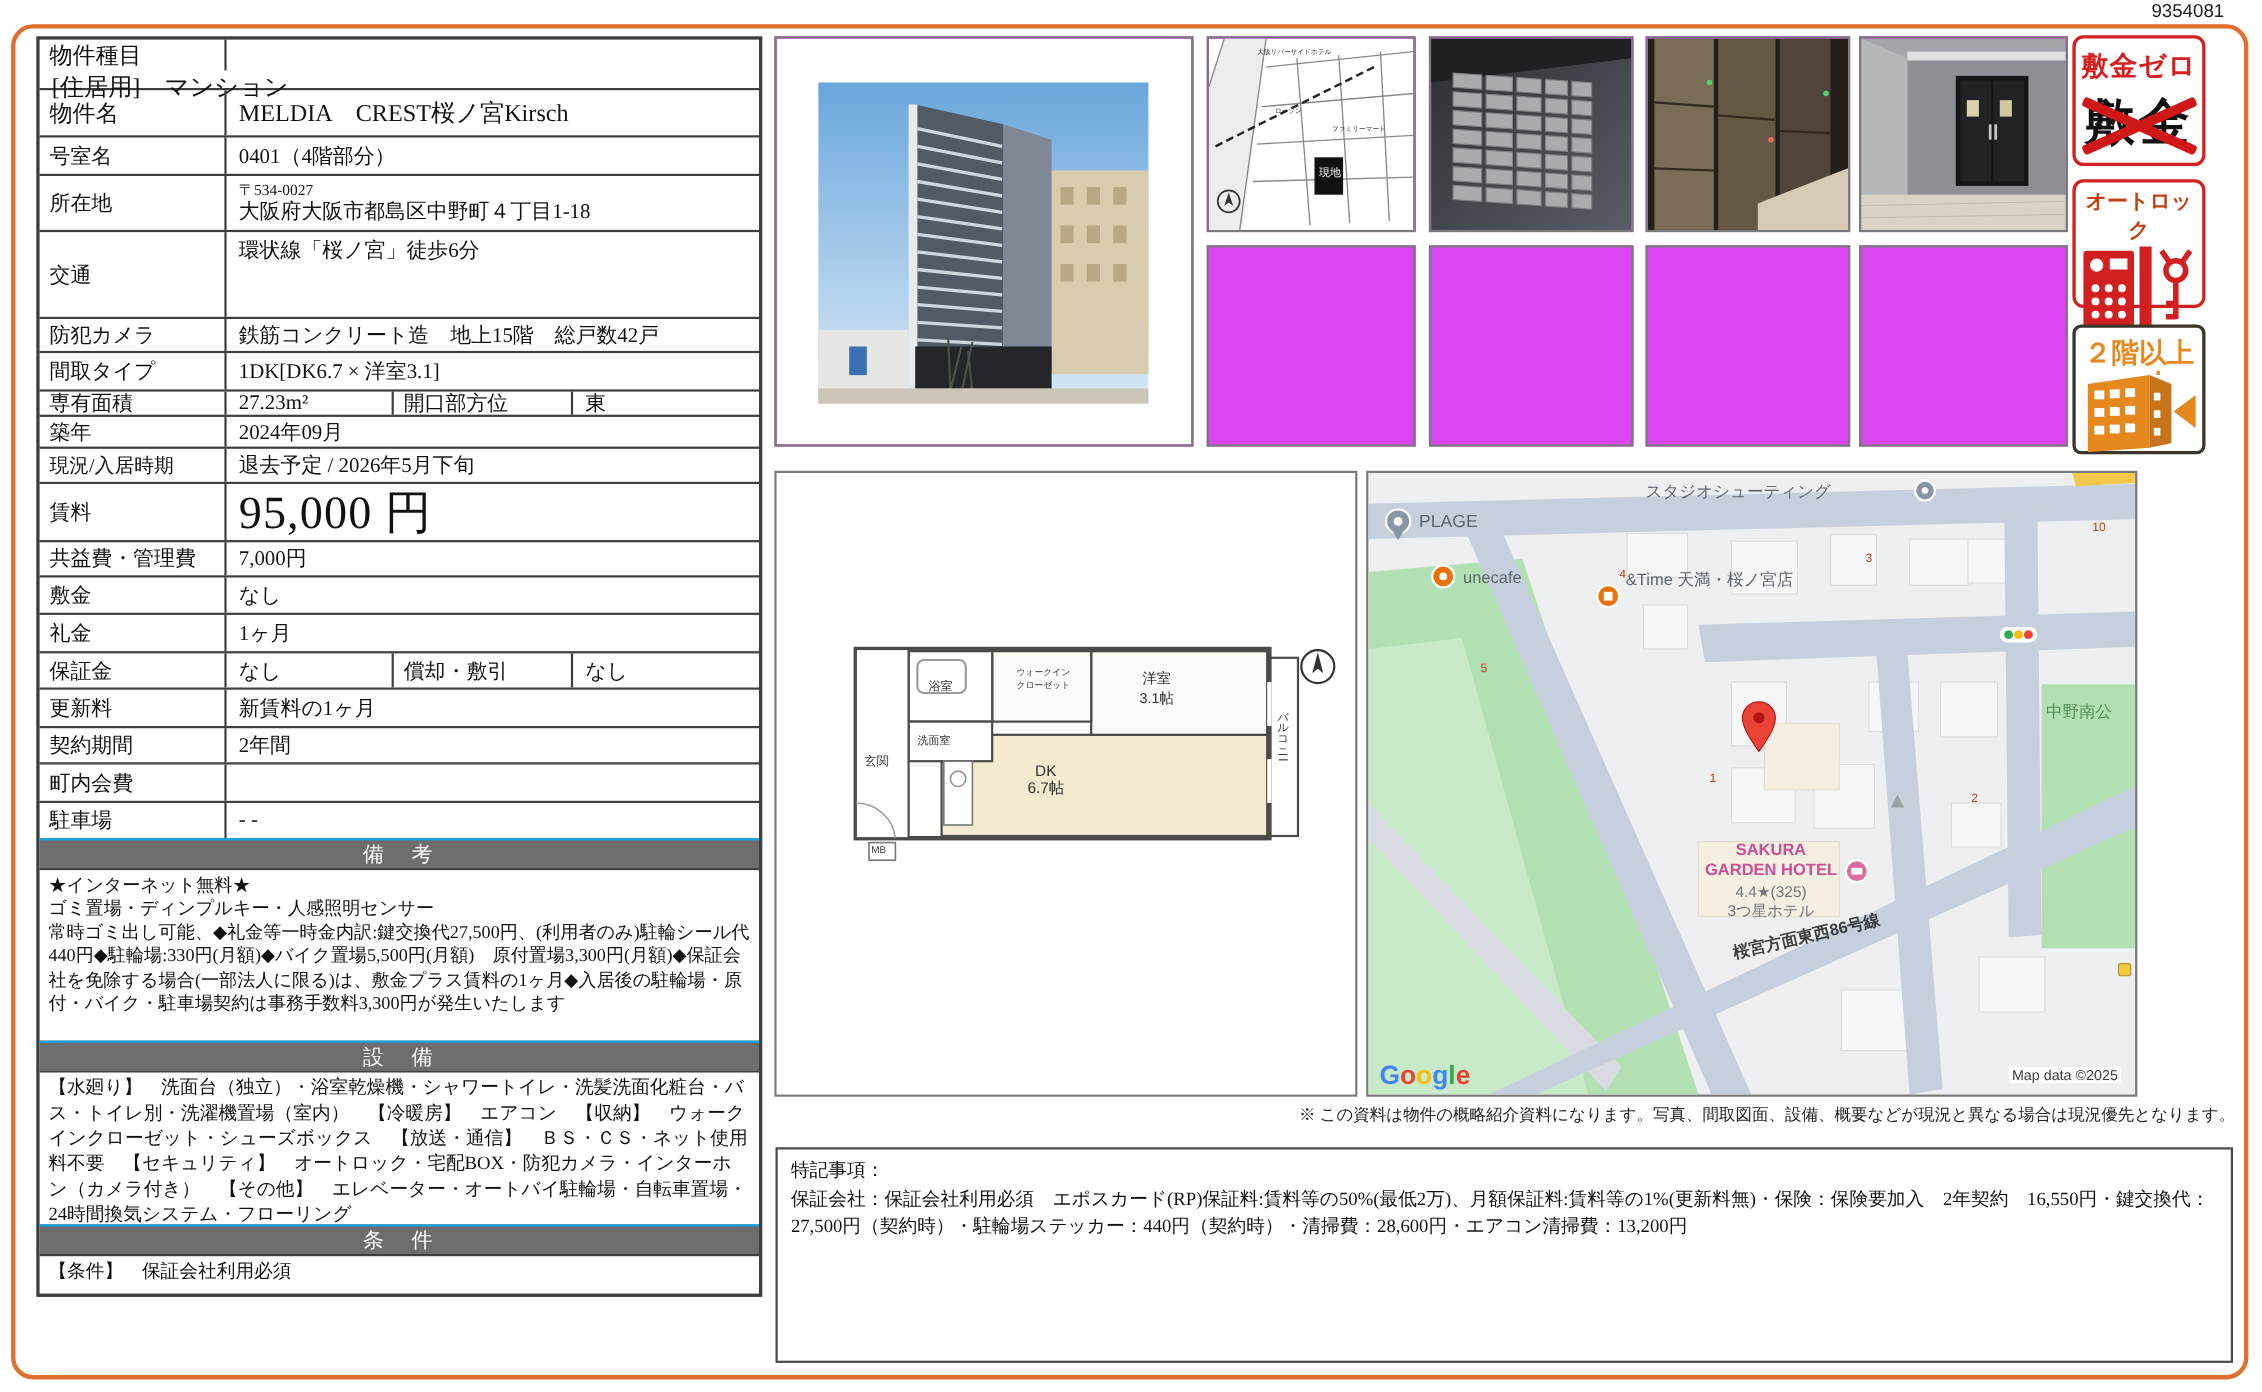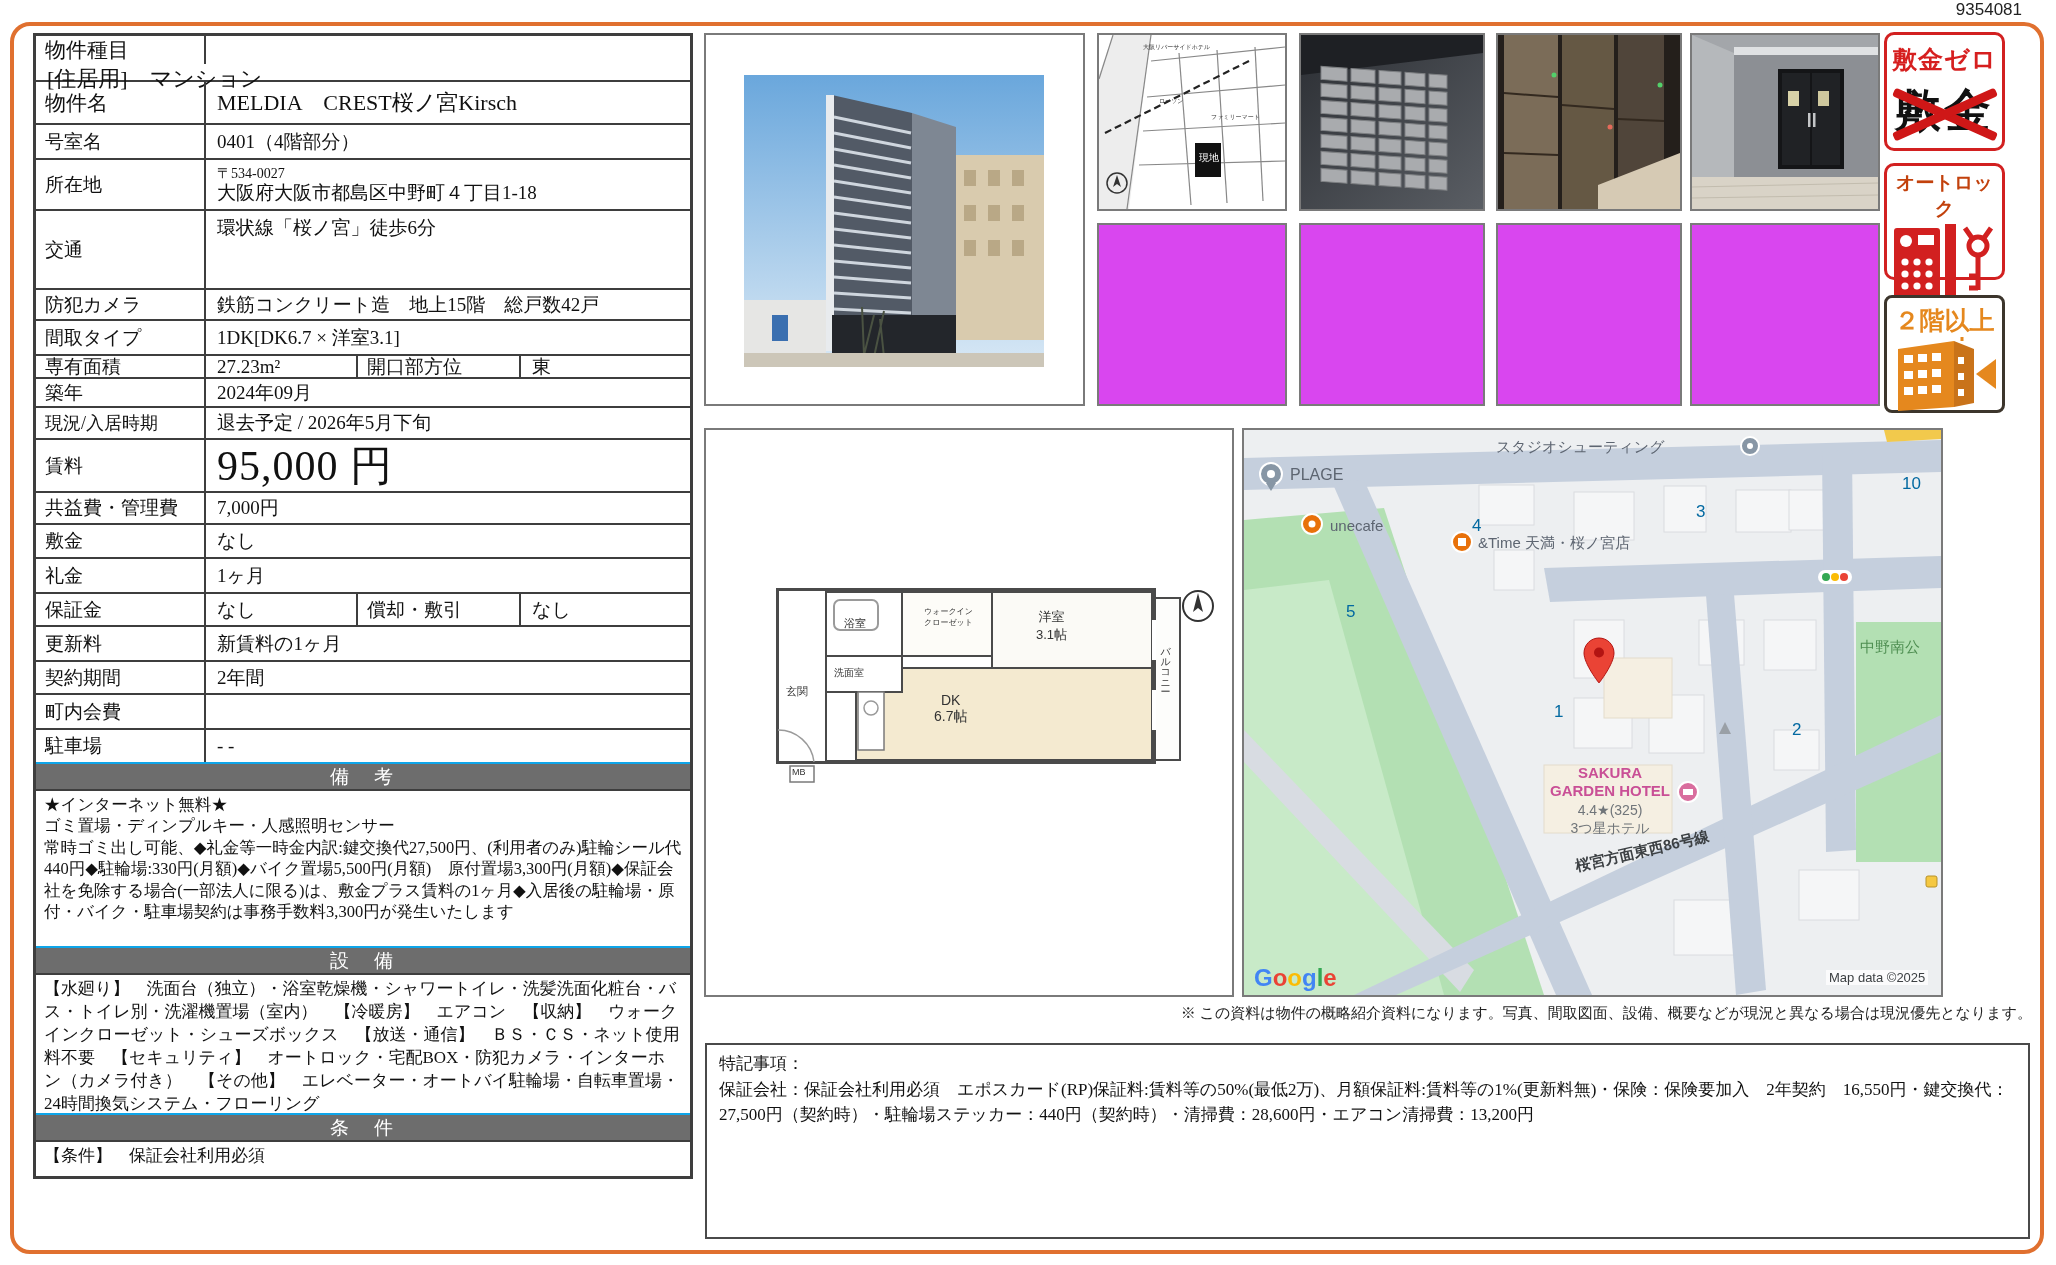--- a/index.html
+++ b/index.html
@@ -44,21 +44,21 @@
   .crosswrap{position:relative;width:100%;height:68px;margin-top:4px;}
   .crossed{font-size:46px;font-weight:bold;color:#111;letter-spacing:4px;line-height:60px;}
   .xline{position:absolute;left:2px;top:30px;width:112px;height:9px;background:#cf1717;border-radius:3px;}
   .x1{transform:rotate(24deg);}
   .x2{transform:rotate(-24deg);}
 
   
   .mapbox{left:1242px;top:428px;width:701px;height:569px;border:2px solid #7a7a7a;box-sizing:border-box;
           overflow:hidden;background:#edeff1;font-family:"Liberation Sans",sans-serif;}
   .mlabel{position:absolute;font-size:15px;color:#5d6571;white-space:nowrap;}
-  .mnum{position:absolute;font-size:17px;color:#0369a1;}
+  .mnum{position:absolute;font-size:11px;color:#c2410c;}
   .mgreen{color:#4e8e51;}
   .mhotel{color:#c94f96;font-weight:bold;font-size:15px;}
   .mgray{color:#70757a;font-size:14px;font-weight:normal;}
   .mroad{color:#3c4043;font-weight:bold;transform:rotate(-13deg);font-size:15px;}
   .mcredit{position:absolute;font-size:13px;color:#3c4043;background:rgba(255,255,255,.75);padding:0 3px;}
   .glogo{position:absolute;font-size:24px;font-weight:bold;letter-spacing:0px;font-family:"Liberation Sans",sans-serif;margin-top:16px;}
 
   
   .fpbox{left:704px;top:428px;width:530px;height:569px;border:2px solid #7a7a7a;box-sizing:border-box;background:#fff;overflow:hidden;}
   .fplabel{position:absolute;color:#333;white-space:pre-line;text-align:center;font-family:"Liberation Sans",sans-serif;}
@@ -533,21 +533,21 @@
     <g>
         <circle cx="444" cy="362" r="10" fill="#d96d9e" stroke="#fff" stroke-width="2"></circle>
         <rect x="439" y="359" width="10" height="6" fill="#fff"></rect>
       </g>
   </svg>
   <div class="mlabel" style="left:252px;top:8px">スタジオシューティング</div>
   <div class="mnum" style="left:658px;top:44px">10</div>
   <div class="mlabel" style="left:46px;top:36px;font-size:16px">PLAGE</div>
   <div class="mlabel" style="left:86px;top:87px">unecafe</div>
   <div class="mnum" style="left:228px;top:86px">4</div>
-  <div class="mlabel" style="left:234px;top:104px">&amp;Time 天満・桜ノ宮店</div>
+  <div class="mlabel" style="left:234px;top:88px">&amp;Time 天満・桜ノ宮店</div>
   <div class="mnum" style="left:452px;top:72px">3</div>
   <div class="mnum" style="left:102px;top:172px">5</div>
   <div class="mlabel mgreen" style="left:616px;top:208px">中野南公</div>
   <div class="mnum" style="left:310px;top:272px">1</div>
   <div class="mnum" style="left:548px;top:290px">2</div>
   <div class="mlabel mhotel" style="left:300px;top:334px;width:132px;text-align:center">SAKURA</div>
   <div class="mlabel mhotel" style="left:300px;top:352px;width:132px;text-align:center">GARDEN HOTEL</div>
   <div class="mlabel mgray" style="left:300px;top:372px;width:132px;text-align:center">4.4★(325)</div>
   <div class="mlabel mgray" style="left:300px;top:390px;width:132px;text-align:center">3つ星ホテル</div>
   <div class="mlabel mroad" style="left:330px;top:412px">桜宮方面東西86号線</div>

